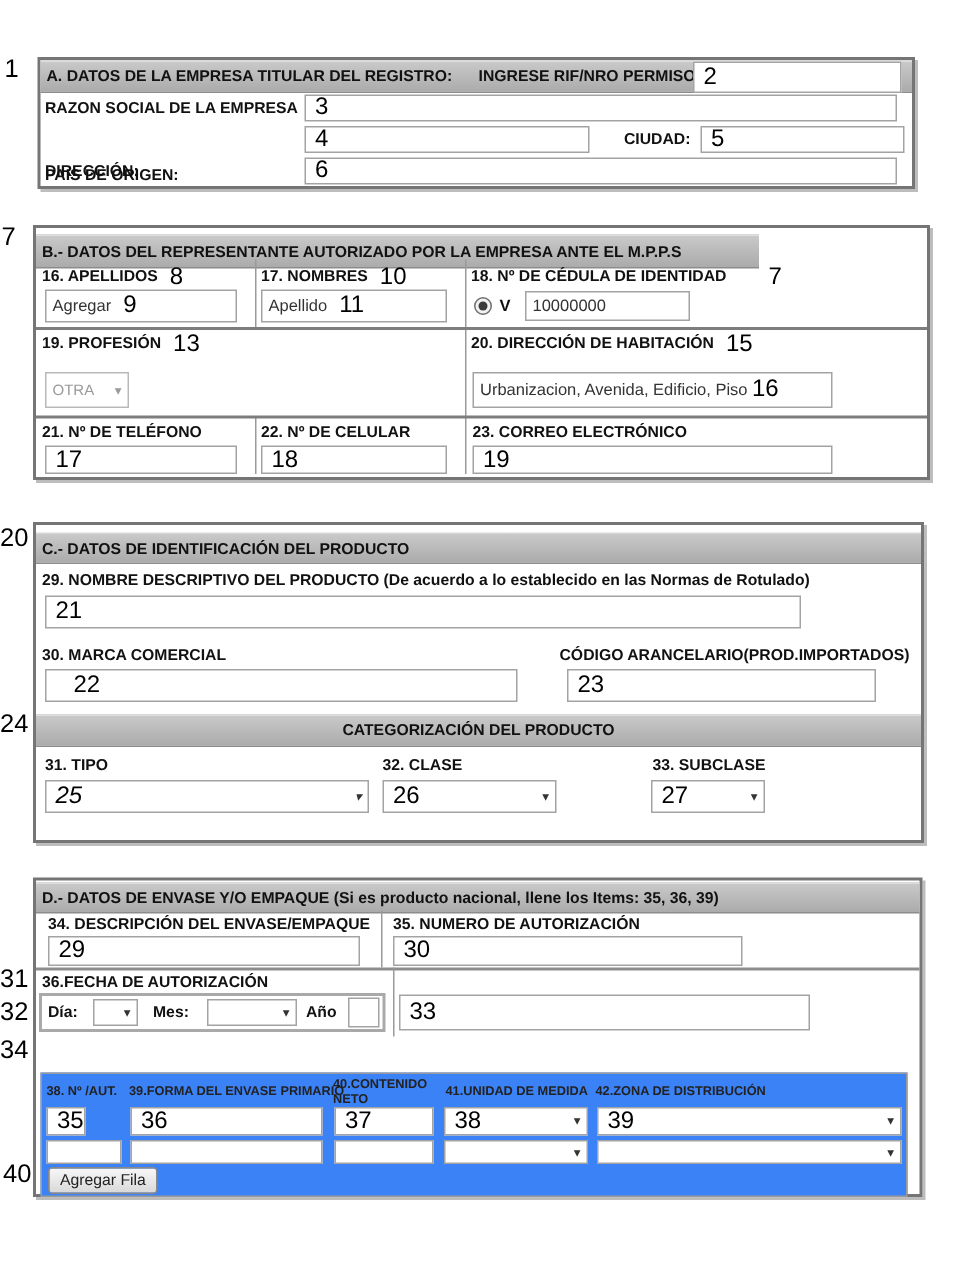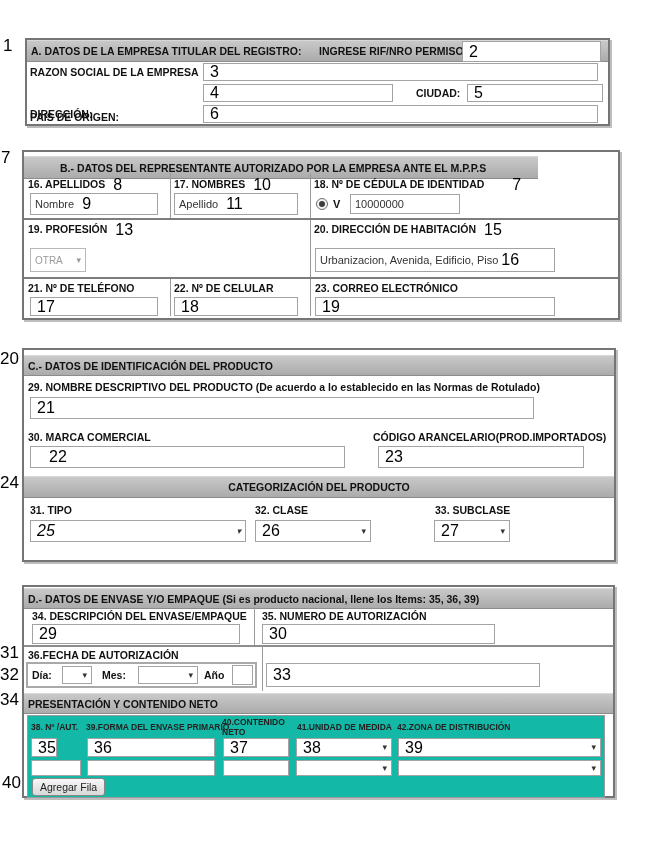--- a/index.html
+++ b/index.html
@@ -28,21 +28,21 @@
   .ann{font-size:16px;line-height:14px;color:#000;font-weight:400;margin-left:8px;}
   .inp > .ann:first-child,.sel > .ann:first-child{margin-left:2px;}
   .ann-abs{position:absolute;font-size:17px;line-height:16px;color:#000;font-weight:400;}
   .hline{position:absolute;background:#7d7d7d;height:2px;}
   .vline{position:absolute;background:#9a9a9a;width:1px;}
   .radio{position:absolute;width:12px;height:12px;border-radius:50%;
          border:1px solid #6f6f6f;background:#f2f2f2;display:flex;
          align-items:center;justify-content:center;box-sizing:border-box;}
   .radio .dot{width:6px;height:6px;border-radius:50%;background:#3c3c3c;}
   .subbox{position:absolute;background:#fff;border:2px solid #a9a9a9;box-sizing:border-box;}
-  .tablebox{position:absolute;background:#14b8a6;border:1px solid #9a9a9a;box-sizing:border-box;}
+  .tablebox{position:absolute;background:#3b82f6;border:1px solid #9a9a9a;box-sizing:border-box;}
   .btn{position:absolute;border:1px solid #888;border-radius:3px;
        background:linear-gradient(180deg,#f7f7f7,#d9d9d9);font-size:10.5px;color:#222;
        padding:2px 7px;font-family:"Liberation Sans",sans-serif;white-space:nowrap;}
   .bar .right{position:absolute;white-space:nowrap;}
   .vlbl{position:absolute;font-weight:bold;font-size:11px;color:#111;}
 </style>
 </head>
 <body>
 
 <div class="page">
@@ -78,21 +78,21 @@
     <div class="inp" style="left:440px;top:44px;width:136px;height:18px;">
       <span class="ann">5</span>
     </div>
     <div class="lbl" style="left:3px;top:68px;">DIRECCIÓN:</div>
     <div class="inp" style="left:176px;top:65px;width:395px;height:18px;">
       <span class="ann">6</span>
     </div>
   </div>
 
   <div class="box" style="left:22px;top:150px;width:594px;height:166px;">
-    <div class="bar" style="left:0;top:4px;width:482px;height:21px;padding-left:32px;">
+    <div class="bar" style="left:0;top:4px;width:482px;height:21px;">
       <span class="t">B.- DATOS DEL REPRESENTANTE AUTORIZADO POR LA EMPRESA ANTE EL M.P.P.S</span>
     </div>
 
     <div class="vline" style="left:146px;top:21px;height:46px;"></div>
     <div class="vline" style="left:286px;top:21px;height:143px;"></div>
     <div class="vline" style="left:146px;top:126px;height:38px;"></div>
 
     <div class="lbl" style="left:4px;top:26px;">
       <span>16. APELLIDOS</span>
       <span class="ann">8</span>
@@ -100,21 +100,21 @@
     <div class="lbl" style="left:150px;top:26px;">
       <span>17. NOMBRES</span>
       <span class="ann">10</span>
     </div>
     <div class="lbl" style="left:290px;top:26px;gap:20px;">
       <span>18. Nº DE CÉDULA DE IDENTIDAD</span>
       <span class="ann">7</span>
     </div>
 
     <div class="inp" style="left:6px;top:41px;width:128px;height:22px;">
-      <span class="val">Nombre</span>
+      <span class="val">Agregar</span>
       <span class="ann">9</span>
     </div>
     <div class="inp" style="left:150px;top:41px;width:124px;height:22px;">
       <span class="val">Apellido</span>
       <span class="ann">11</span>
     </div>
     <span class="radio" style="left:292px;top:46px;">
       <span class="dot"></span>
     </span>
     <span class="vlbl" style="left:309px;top:46px;">V</span>
@@ -220,23 +220,20 @@
       <div class="sel" style="left:110px;top:2px;width:60px;height:18px;">
         <span class="arrow">▾</span>
       </div>
       <div class="lbl" style="left:176px;top:5px;">Año</div>
       <div class="inp" style="left:204px;top:1px;width:21px;height:20px;"></div>
     </div>
     <div class="inp" style="left:242px;top:76px;width:274px;height:24px;">
       <span class="ann">33</span>
     </div>
 
-    <div class="bar" style="left:0;top:106px;width:589px;height:19px;">
-      <span class="t">PRESENTACIÓN Y CONTENIDO NETO</span>
-    </div>
 
     <div class="tablebox" style="left:3px;top:128px;width:578px;height:83px;">
       <div class="lbl-sm" style="left:3px;top:7px;">38. Nº /AUT.</div>
       <div class="lbl-sm" style="left:58px;top:7px;">39.FORMA DEL ENVASE PRIMARIO</div>
       <div class="lbl-sm" style="left:194px;top:2px;width:62px;white-space:normal;">40.CONTENIDO NETO</div>
       <div class="lbl-sm" style="left:269px;top:7px;">41.UNIDAD DE MEDIDA</div>
       <div class="lbl-sm" style="left:369px;top:7px;">42.ZONA DE DISTRIBUCIÓN</div>
 
       <div class="inp" style="left:3px;top:22px;width:26px;height:19px;">
         <span class="ann">35</span>

